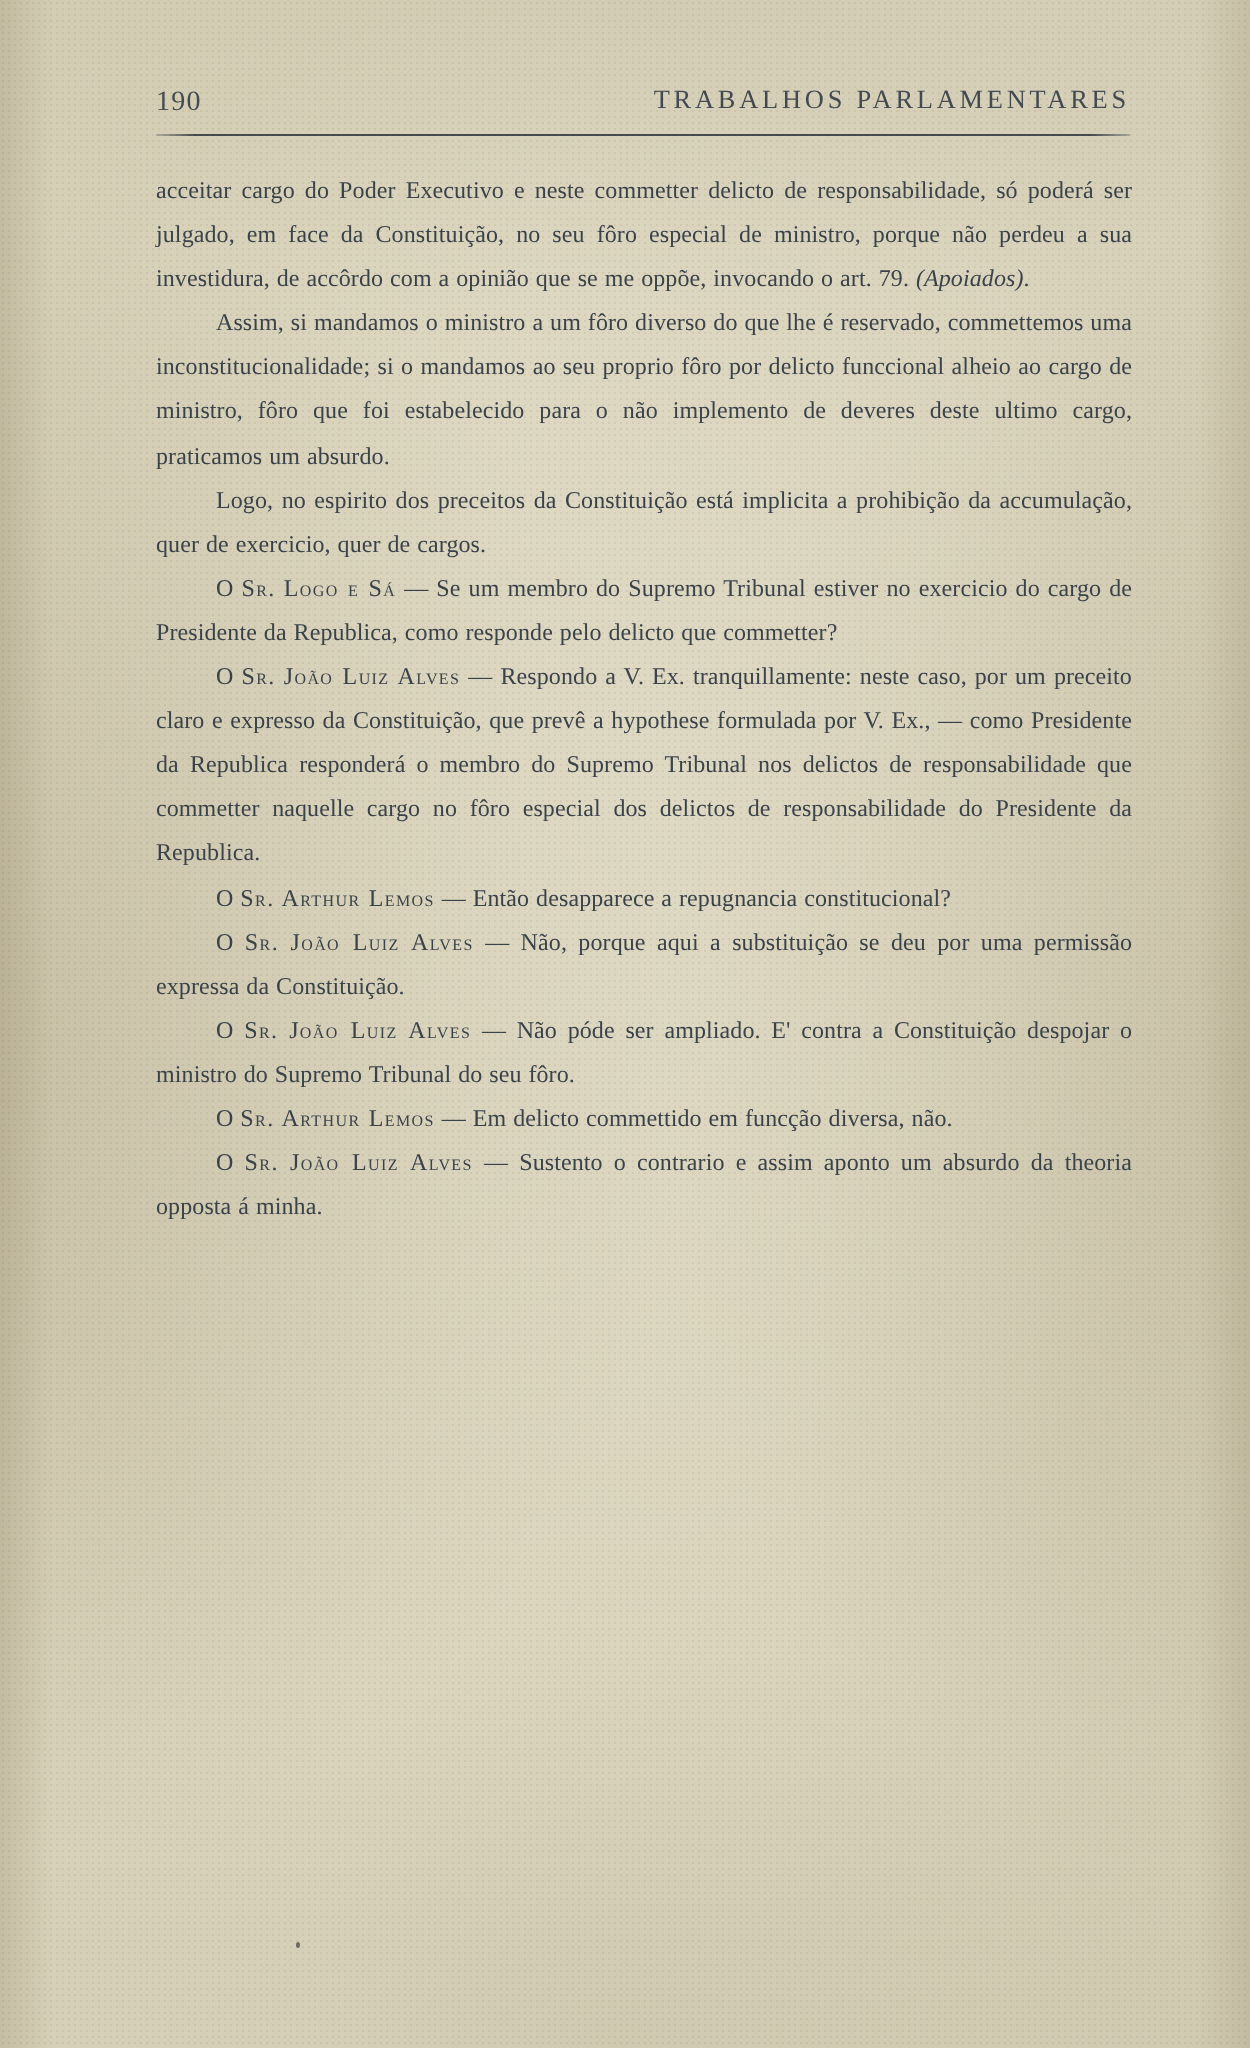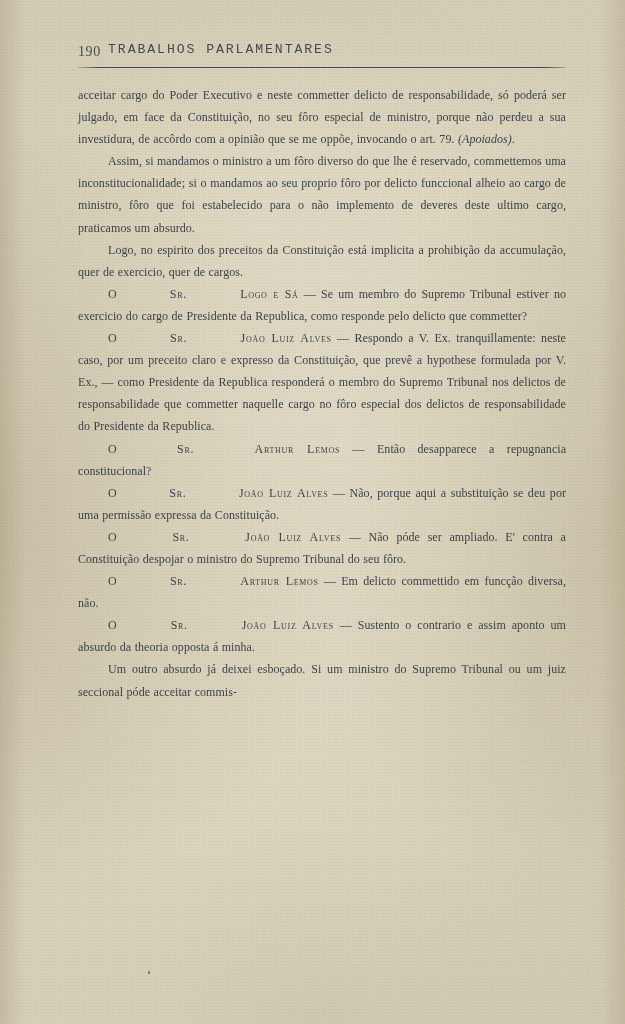--- a/index.html
+++ b/index.html
@@ -59,26 +59,25 @@
     top: 2px;
     font-size: 14px;
     letter-spacing: 0.6px;
     color: #454c52;
   }
   #head-title {
     position: absolute;
     left: 0;
     right: 0;
     top: 0;
-    text-align: left;
+    text-align: right;
     font-size: 13.2px;
     letter-spacing: 1.9px;
     color: #434a51;
     padding-left: 30px;
-    font-family: Liberation Mono, monospace;
   }
   #head-rule {
     position: absolute;
     top: 67px;
     left: 78px;
     width: 487px;
     height: 1px;
     background: linear-gradient(90deg,
         rgba(66,74,80,0.25) 0%,
         rgba(58,66,72,0.92) 4%,
@@ -103,21 +102,20 @@
     letter-spacing: 0.05px;
     word-spacing: 0.4px;
   }
   p.para.noindent {
     text-indent: 0;
   }
   
   .sc {
     font-variant: small-caps;
     letter-spacing: 0.7px;
-    margin-left: 48px;
   }
   .it {
     font-style: italic;
   }
 
   
   #speck {
     position: absolute;
     left: 148px;
     top: 971px;
@@ -168,20 +166,19 @@
 
     <p class="para">O <span class="sc">Sr.</span> <span class="sc">João Luiz Alves</span> — Não, porque aqui a substituição se deu por uma permissão expressa da Constituição.</p>
 
 
     <p class="para">O <span class="sc">Sr.</span> <span class="sc">João Luiz Alves</span> — Não póde ser ampliado. E' contra a Constituição despojar o ministro do Supremo Tribunal do seu fôro.</p>
 
     <p class="para">O <span class="sc">Sr.</span> <span class="sc">Arthur Lemos</span> — Em delicto commettido em funcção diversa, não.</p>
 
     <p class="para">O <span class="sc">Sr.</span> <span class="sc">João Luiz Alves</span> — Sustento o contrario e assim aponto um absurdo da theoria opposta á minha.</p>
 
-    <p class="para">Um outro absurdo já deixei esboçado. Si um ministro do Supremo Tribunal ou um juiz seccional póde acceitar commis-</p>
 
   </div>
 
   <div id="speck"></div>
   <div id="grain"></div>
 
 </div>
 
 </body></html>

